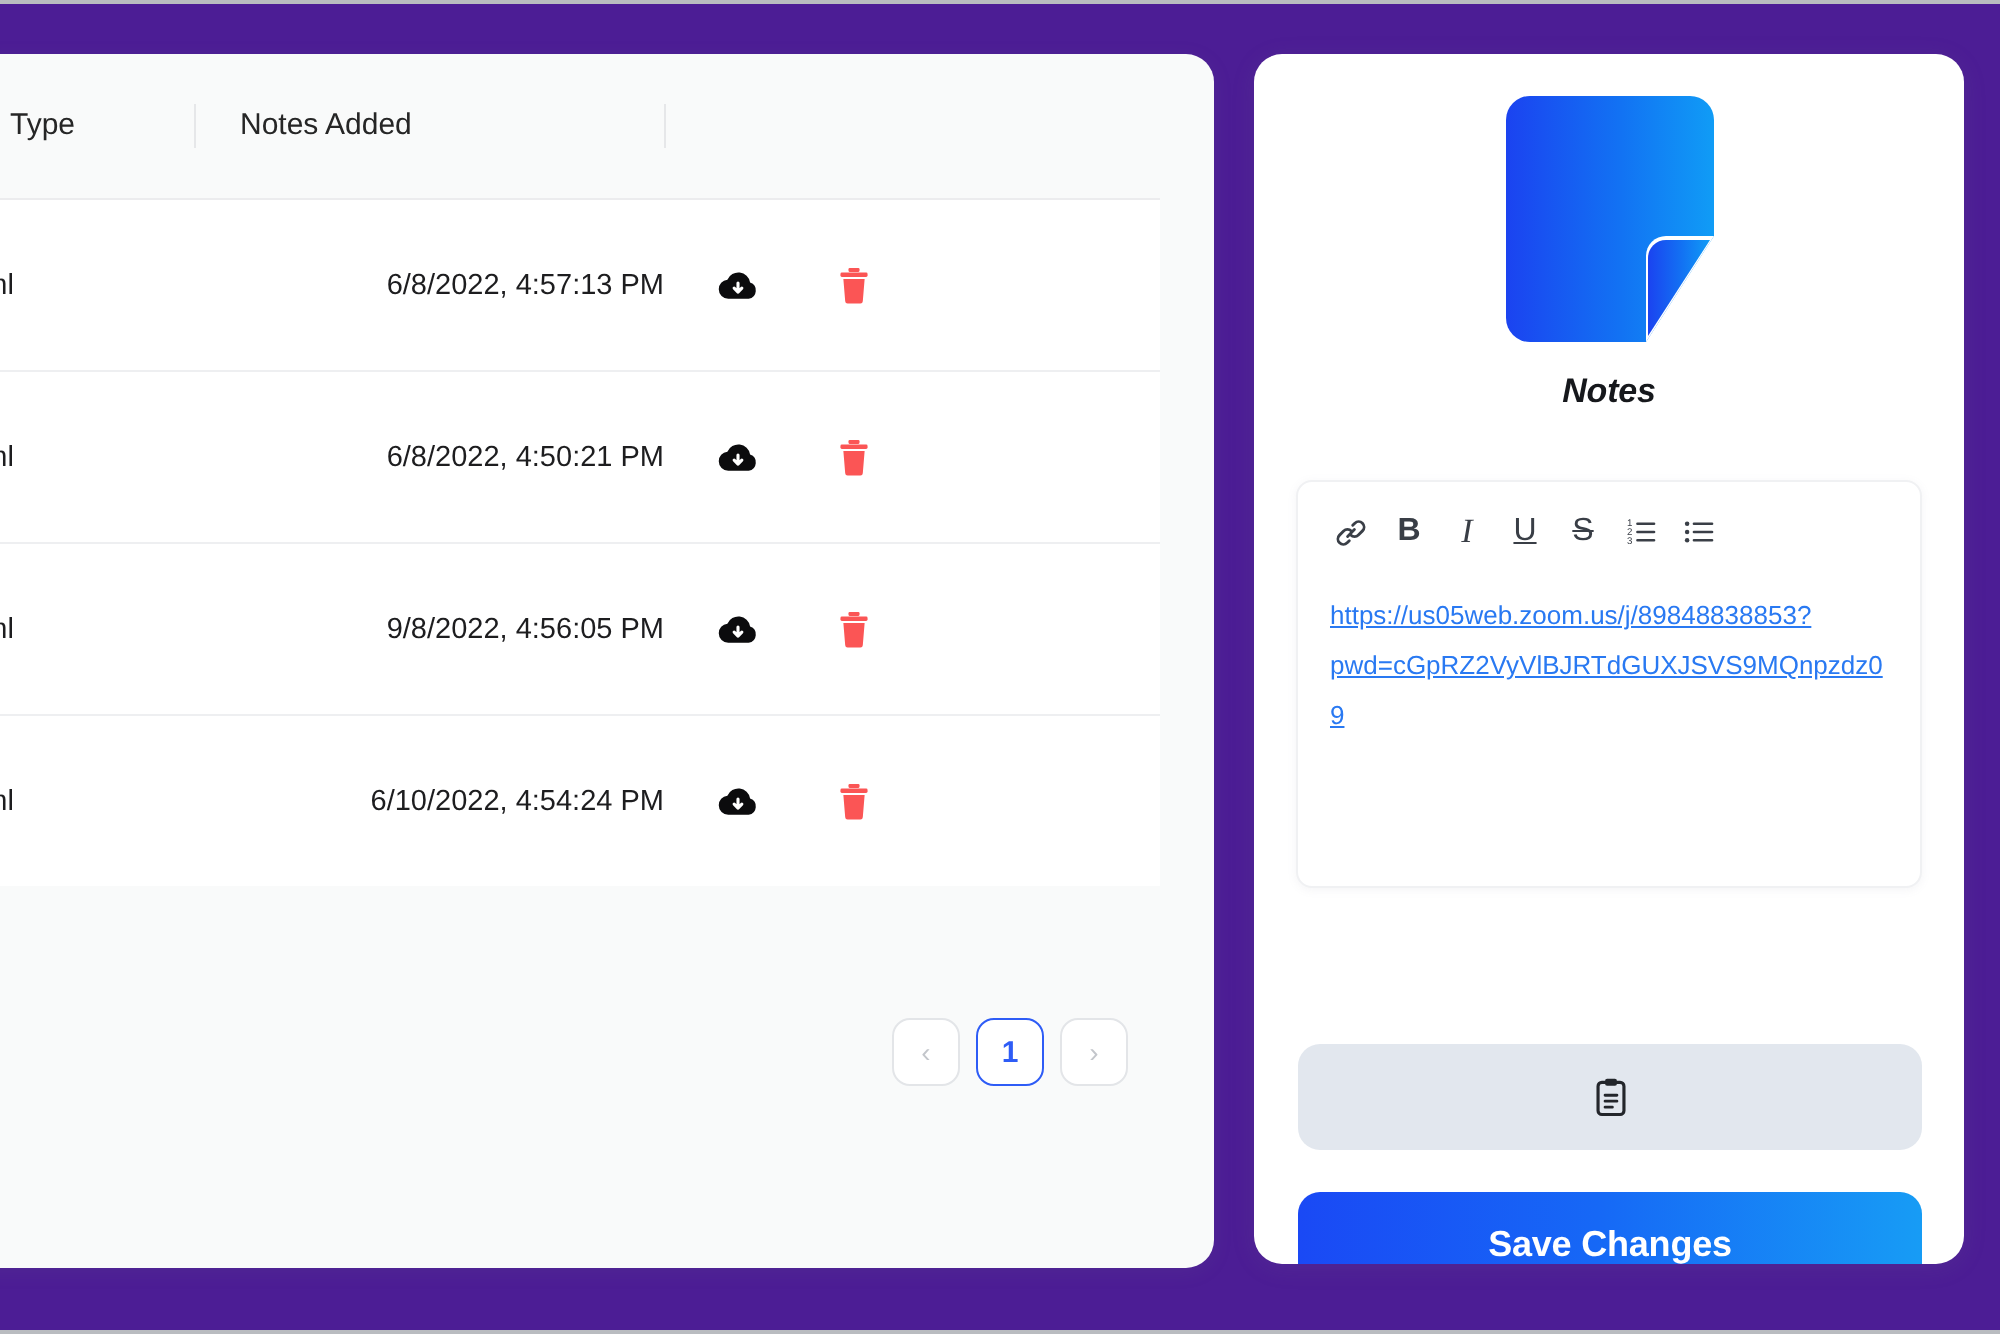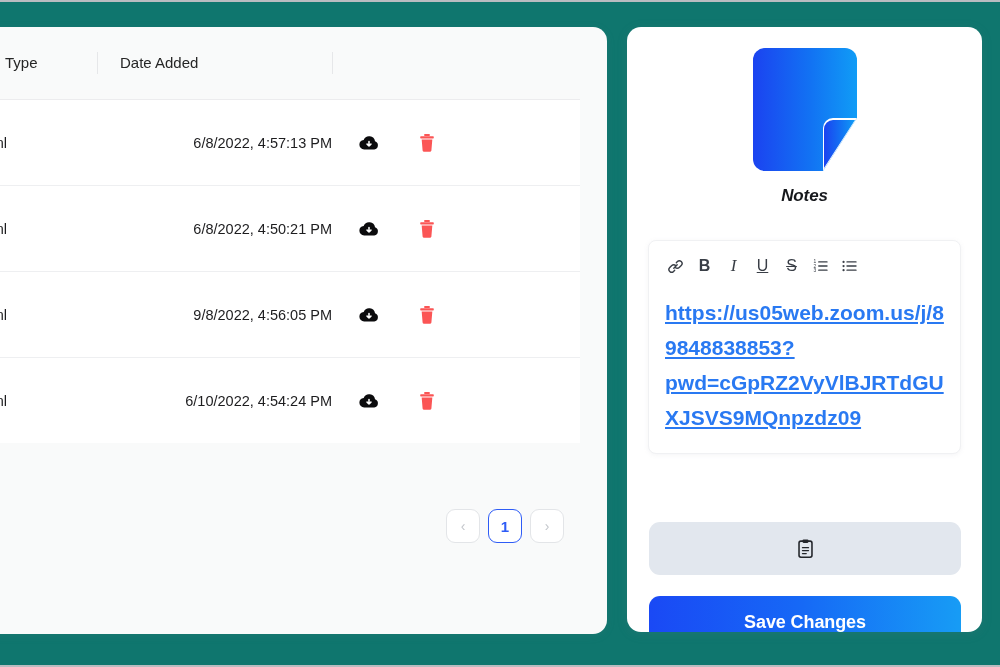--- a/index.html
+++ b/index.html
@@ -12,21 +12,21 @@
     overflow: hidden;
     background: #eff0f2;
     font-family: "Liberation Sans", sans-serif;
     -webkit-font-smoothing: antialiased;
   }
 
   #app {
     position: relative;
     width: 1000px;
     height: 667px;
-    background: #0f766e;
+    background: #4c1d95;
     box-sizing: border-box;
     border-top: 2px solid #b9bcc0;
     border-bottom: 2px solid #b9bcc0;
   }
 
   
   .files-card {
     position: absolute;
     left: -18px;
     top: 25px;
@@ -207,24 +207,24 @@
   .tool-btn.strike { text-decoration: line-through; font-size: 16px; font-family: "Liberation Sans", sans-serif; }
 
   .editor-body {
     padding: 6px 16px 18px 16px;
     min-height: 130px;
   }
   .note-link {
     display: block;
     color: #2979f2;
     text-decoration: underline;
-    font-size: 21px;
-    line-height: 35px;
+    font-size: 13px;
+    line-height: 25px;
     word-break: break-word;
-    font-weight: 700;
+    font-weight: 400;
   }
   .note-text {
     margin-top: 22px;
     font-size: 15.5px;
     color: #1f2125;
     line-height: 22px;
   }
 
   .copy-btn {
     position: absolute;
@@ -266,21 +266,21 @@
   <div class="files-card">
 
     <div class="table-scroll">
       <table class="files-table">
         <thead>
           <tr>
             <th class="col-type">
               <span class="th-inner">Type</span>
             </th>
             <th class="col-date">
-              <span class="th-inner">Date Added</span>
+              <span class="th-inner">Notes Added</span>
             </th>
             <th class="col-act">
               <span class="th-inner"></span>
             </th>
           </tr>
         </thead>
         <tbody>
 
           <tr>
             <td class="cell-type">Xml</td>

